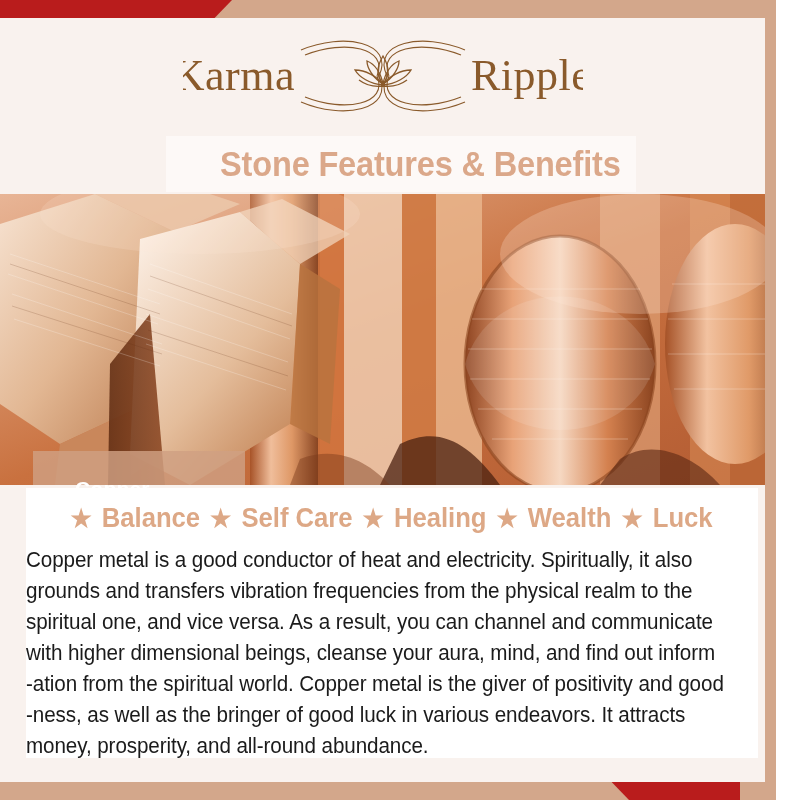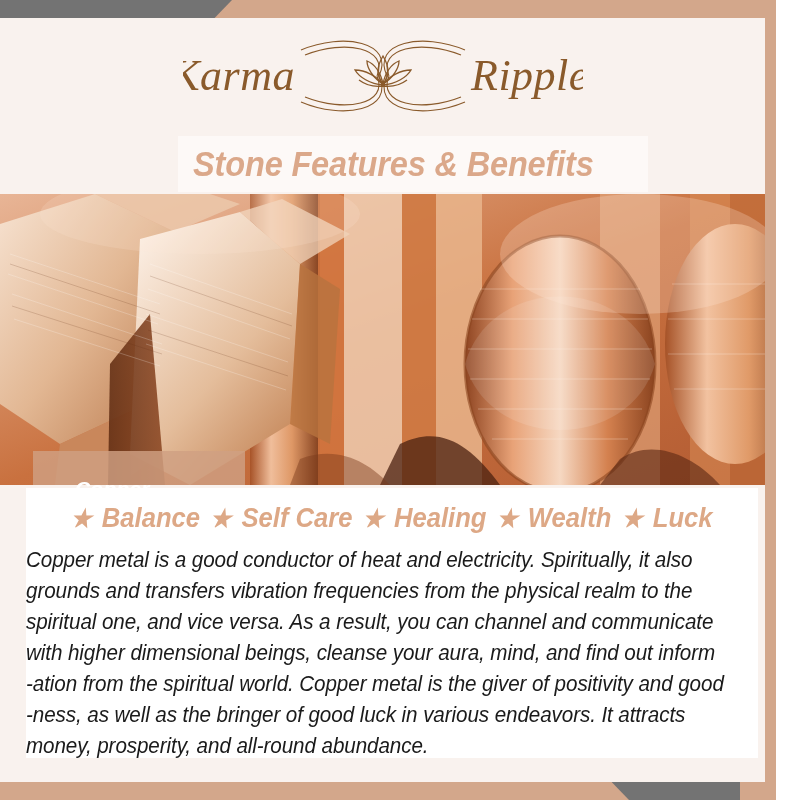--- a/index.html
+++ b/index.html
@@ -10,22 +10,21 @@
   body {
     font-family: "Liberation Sans", sans-serif;
   }
 
   
   .page {
     position: relative;
     width: 776px;
     height: 800px;
     overflow: hidden;
-    background: #737373;
-    font-style: italic;
+    background: #b91c1c;
   }
 
   
   .band-top {
     position: absolute;
     left: 0; top: 0;
     width: 800px; height: 30px;
     background: #d3a78b;
     
     clip-path: polygon(232px 0, 800px 0, 800px 30px, 203px 30px);
@@ -79,28 +78,28 @@
   .logo-text {
     font-family: "Liberation Serif", "DejaVu Serif", serif;
     font-size: 44px;
     letter-spacing: 0.5px;
     fill: #8a5a2b;
   }
 
   
   .title-banner {
     position: absolute;
-    left: 178px; top: 136px;
+    left: 166px; top: 136px;
     width: 470px;
     height: 56px;
     background: #fdf9f7;
     z-index: 4;
     display: flex;
     align-items: center;
-    justify-content: flex-start;
+    justify-content: flex-end;
   }
   .title-text {
     font-family: "Liberation Sans Narrow", "Liberation Sans", sans-serif;
     font-weight: bold;
     font-size: 35px;
     color: #dba88a;
     letter-spacing: -0.2px;
     transform: scaleX(0.93);
     white-space: nowrap;
   }

